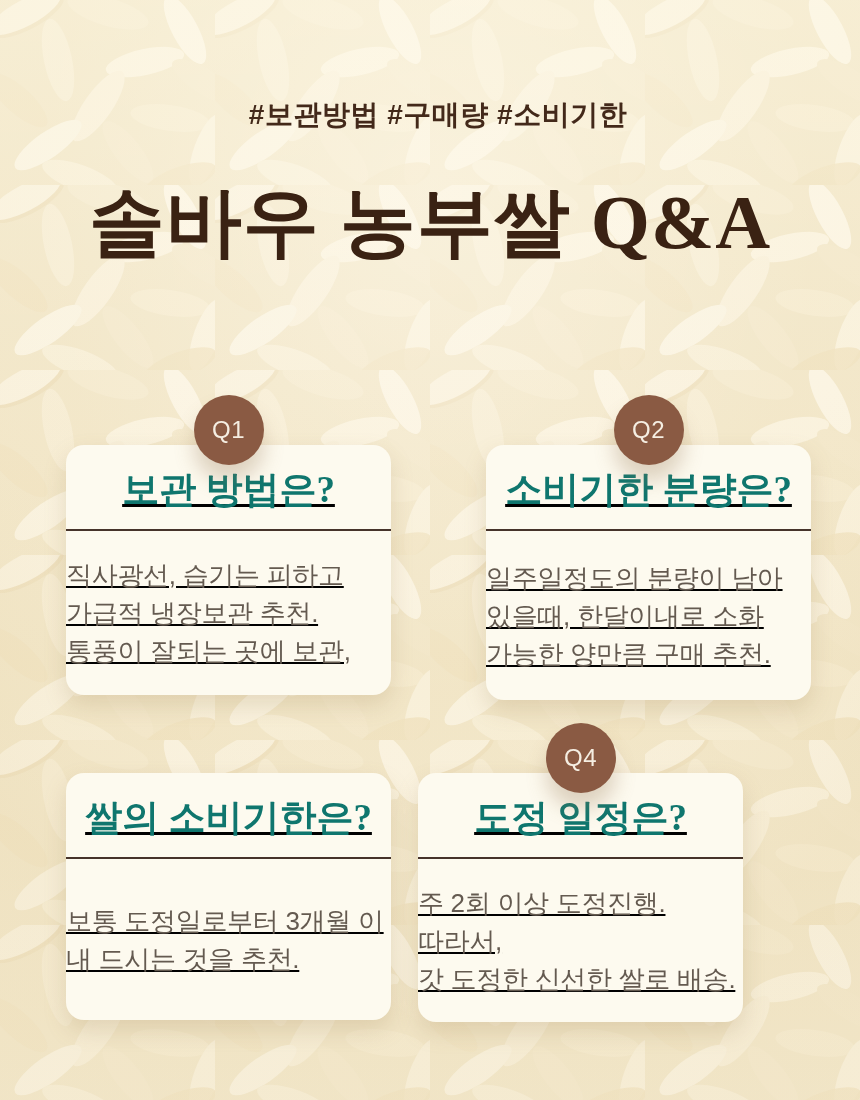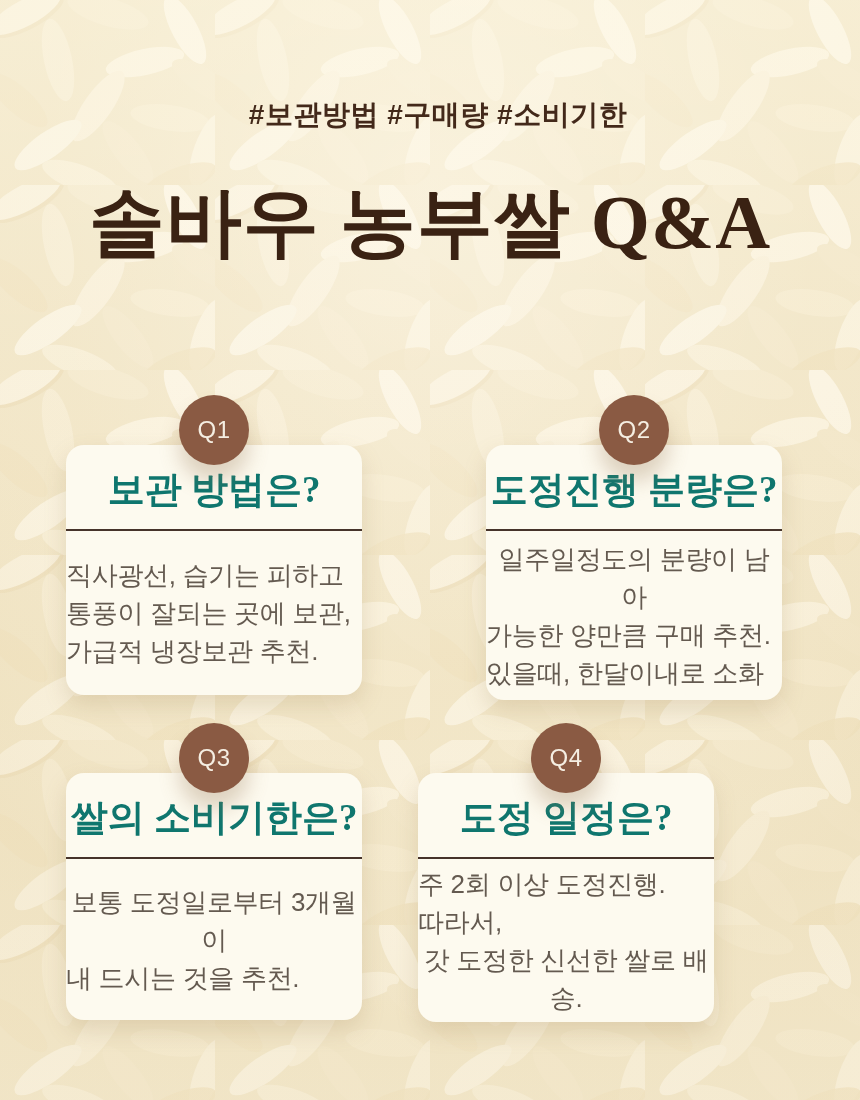--- a/index.html
+++ b/index.html
@@ -40,26 +40,27 @@
     position: absolute;
     top: 172px; left: 0; width: 100%;
     text-align: center;
     font-family: "Liberation Serif", "DejaVu Serif", serif;
     font-size: 76px; font-weight: 700;
     color: #3a2213;
     letter-spacing: 1px;
   }
   .card {
     position: absolute;
-    width: 296px;
+    width: 325px;
     background: #fdfaef;
     border-radius: 18px;
     box-shadow: 0 10px 22px rgba(160,130,85,0.22);
     display: flex;
     flex-direction: column;
+    text-decoration: underline;
   }
   .card.pos-1 { left: 66px;  top: 445px; height: 250px; }
   .card.pos-2 { left: 439px; top: 445px; height: 255px; margin-left: 47px; }
   .card.pos-3 { left: 66px;  top: 773px; height: 247px; }
   .card.pos-4 { left: 418px; top: 773px; height: 249px; }
   .badge {
     position: absolute;
     top: -50px; left: 50%;
     transform: translateX(-50%);
     width: 70px; height: 70px;
@@ -137,38 +138,37 @@
 
   <div class="hashtags">#보관방법 #구매량 #소비기한</div>
   <div class="main-title">솔바우 농부쌀 Q&amp;A</div>
 
   <div class="card pos-1">
     <div class="badge">Q1</div>
     <div class="card-question">보관 방법은?</div>
     <div class="card-divider"></div>
     <div class="card-answer">
       <span>직사광선, 습기는 피하고</span>
+      <span>가급적 냉장보관 추천.</span>
       <span>통풍이 잘되는 곳에 보관,</span>
-      <span>가급적 냉장보관 추천.</span>
     </div>
   </div>
 
   <div class="card pos-2">
     <div class="badge">Q2</div>
-    <div class="card-question">도정진행 분량은?</div>
+    <div class="card-question">소비기한 분량은?</div>
     <div class="card-divider"></div>
     <div class="card-answer">
       <span>일주일정도의 분량이 남아</span>
+      <span>있을때, 한달이내로 소화</span>
       <span>가능한 양만큼 구매 추천.</span>
-      <span>있을때, 한달이내로 소화</span>
     </div>
   </div>
 
   <div class="card pos-3">
-    <div class="badge">Q3</div>
     <div class="card-question">쌀의 소비기한은?</div>
     <div class="card-divider"></div>
     <div class="card-answer">
       <span>보통 도정일로부터 3개월 이</span>
       <span>내 드시는 것을 추천.</span>
     </div>
   </div>
 
   <div class="card pos-4">
     <div class="badge">Q4</div>

